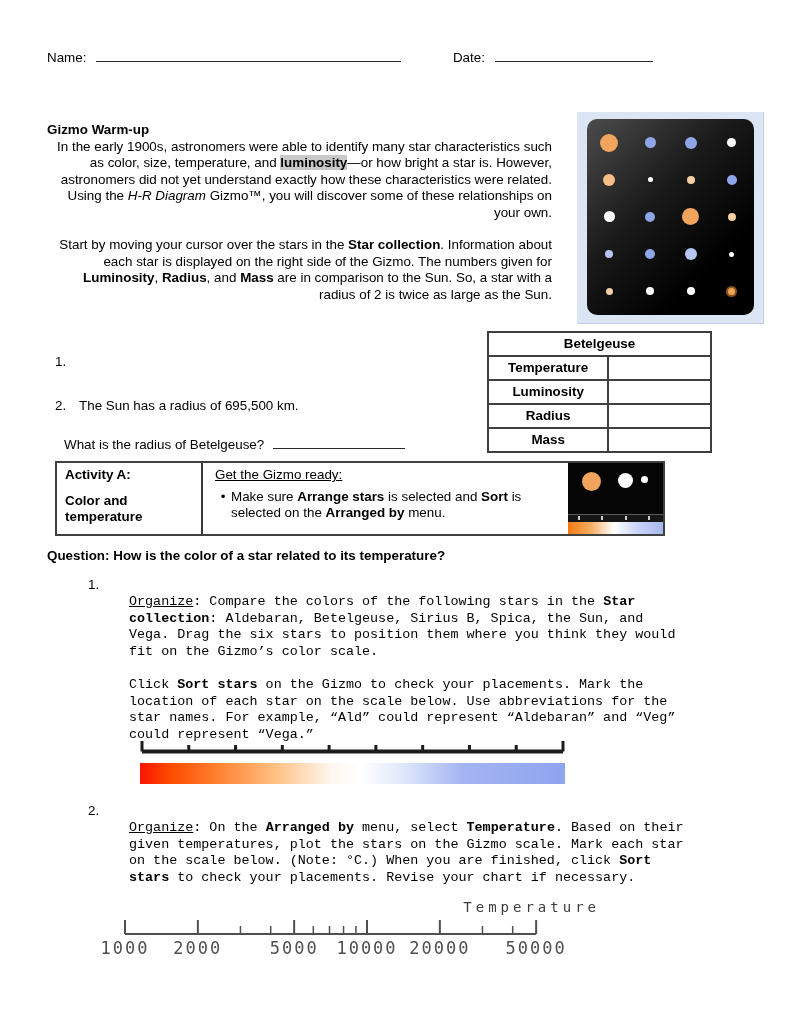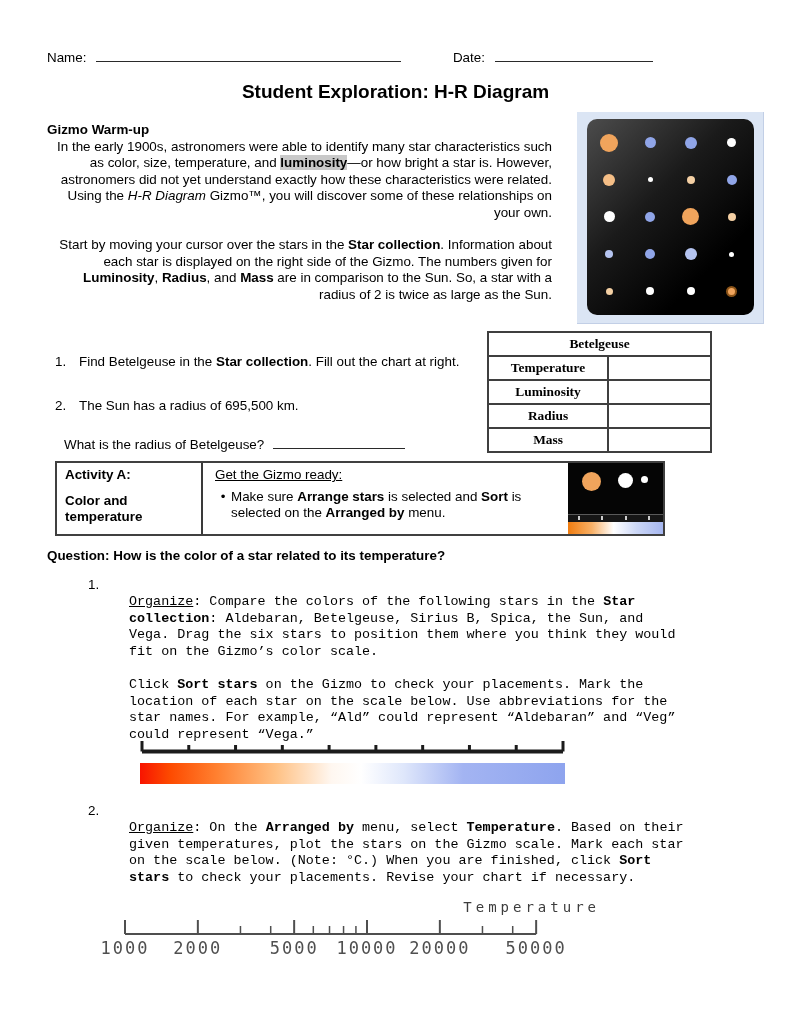--- a/index.html
+++ b/index.html
@@ -24,21 +24,21 @@
               background:#dbe5f4;border-right:1px solid #c2cfe6;border-bottom:1px solid #c2cfe6;}
   .star-black{position:absolute;left:10px;top:7px;width:167px;height:196px;border-radius:10px;
               background:linear-gradient(135deg,#4c4c4c 0%,#1a1a1a 40%,#000 75%);
               display:grid;grid-template-columns:repeat(4,1fr);grid-template-rows:repeat(5,1fr);
               padding:5px 2px;box-sizing:border-box;}
   .star-cell{display:flex;align-items:center;justify-content:center;}
   .star-dot{border-radius:50%;}
 
   
   .bet-table{position:absolute;left:487px;top:331px;width:225px;border-collapse:collapse;}
-  .bet-table td{border:2px solid #3f3f3f;height:22px;padding:0 4px;font-family:Liberation Serif, serif;}
+  .bet-table td{border:2px solid #3f3f3f;height:22px;padding:0 4px;}
   .bt-title{font-weight:bold;text-align:center;}
   .bt-label{font-weight:bold;text-align:center;width:112px;}
   .bt-value{width:98px;}
 
   
   .qline{position:absolute;display:flex;}
   .num{flex:0 0 24px;}
   .q1{left:55px;top:354px;width:640px;}
   .q2{left:55px;top:398px;width:640px;}
   .q2b{position:absolute;left:64px;top:435px;}
@@ -79,21 +79,20 @@
 
 <div class="page">
 
   <div class="name-row">
     <span>Name:</span>
     <span class="blank" style="width:305px;margin-left:6px;"></span>
     <span style="margin-left:48px;">Date:</span>
     <span class="blank" style="width:158px;margin-left:6px;"></span>
   </div>
 
-  <div class="page-title">Student Exploration: H-R Diagram</div>
 
   <div class="warmup">
     <div class="wu-head">Gizmo Warm-up</div>
     <p><span>In the early 1900s, astronomers were able to identify many star characteristics such as color, size, temperature, and </span><span class="b hl">luminosity</span><span>—or how bright a star is. However, astronomers did not yet understand exactly how these characteristics were related. Using the </span><span class="i">H-R Diagram</span><span> Gizmo™, you will discover some of these relationships on your own.</span></p>
     <p class="p2"><span>Start by moving your cursor over the stars in the </span><span class="b">Star collection</span><span>. Information about each star is displayed on the right side of the Gizmo. The numbers given for </span><span class="b">Luminosity</span><span>, </span><span class="b">Radius</span><span>, and </span><span class="b">Mass</span><span> are in comparison to the Sun. So, a star with a radius of 2 is twice as large as the Sun.</span></p>
   </div>
 
   <div class="star-frame">
     <div class="star-black">
         <div class="star-cell">
@@ -180,21 +179,20 @@
         </tr>
         <tr>
           <td class="bt-label">Mass</td>
           <td class="bt-value"></td>
         </tr>
       </tbody>
   </table>
 
   <div class="qline q1">
     <span class="num">1.</span>
-    <span><span>Find Betelgeuse in the </span><span class="b">Star collection</span><span>. Fill out the chart at right.</span></span>
   </div>
   <div class="qline q2">
     <span class="num">2.</span>
     <span><span>The Sun has a radius of 695,500 km.</span></span>
   </div>
   <div class="q2b">
     <span>What is the radius of Betelgeuse?</span>
     <span class="blank" style="width:132px;margin-left:5px;"></span>
   </div>
 

